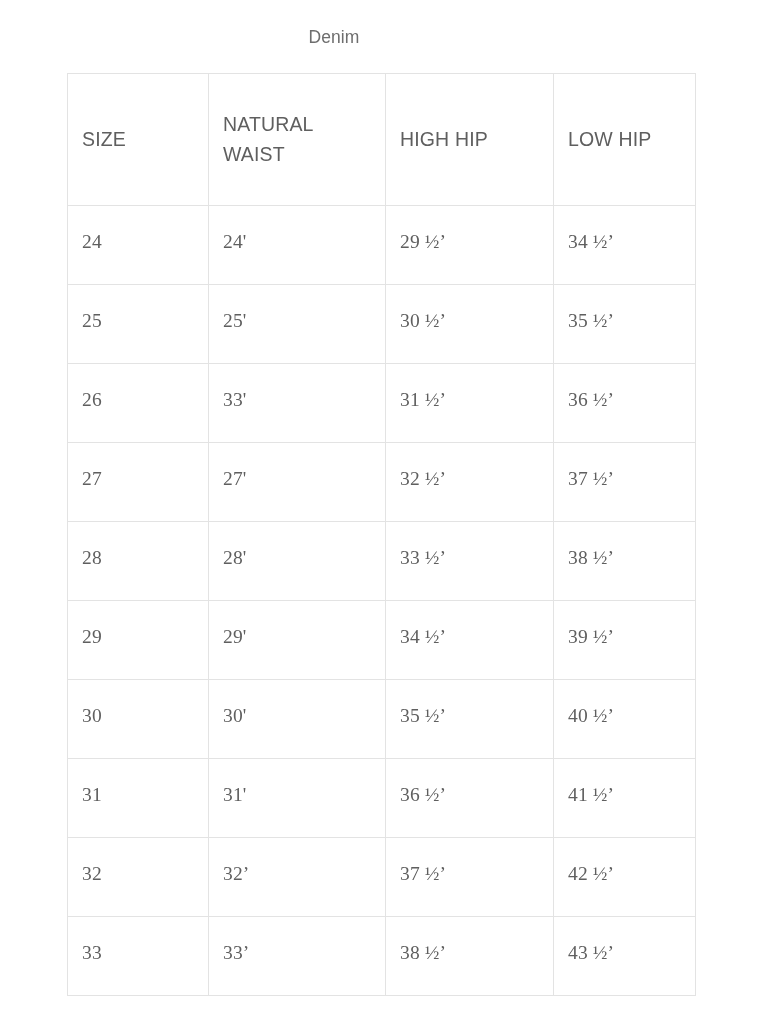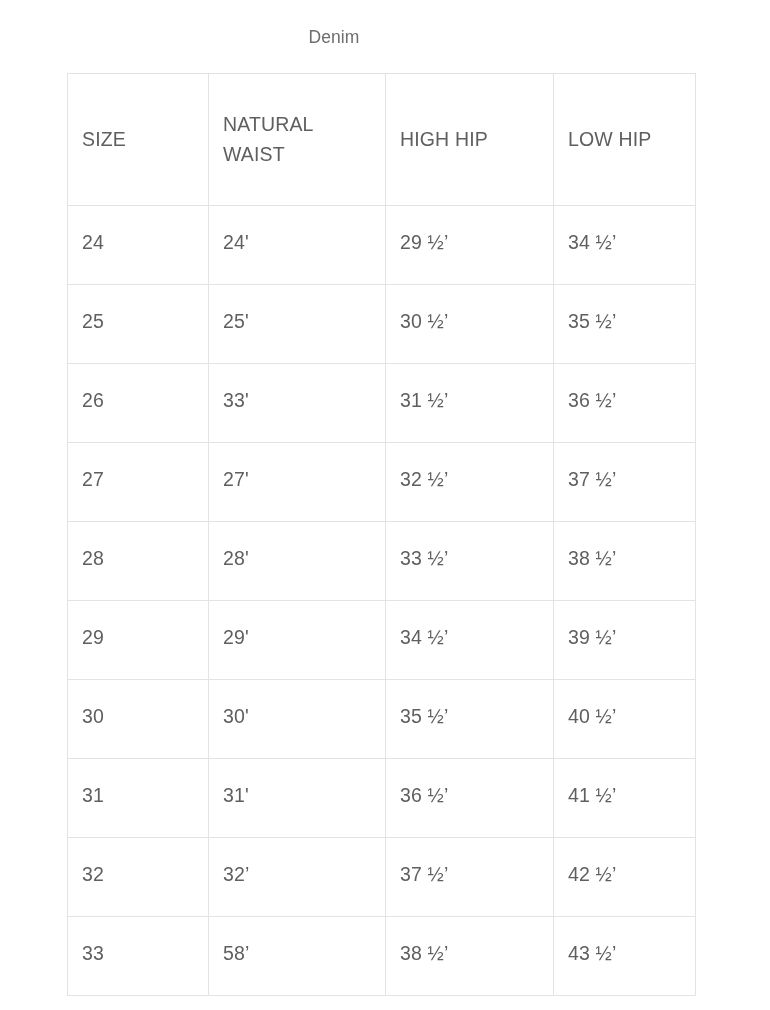--- a/index.html
+++ b/index.html
@@ -57,20 +57,21 @@
 
   .size-table thead th {
     height: 131px;
     vertical-align: middle;
     line-height: 30px;
   }
   .size-table tbody td {
     height: 78px;
     vertical-align: middle;
     line-height: 26px;
+    font-family: Liberation Serif, serif;
   }
 
   
   .col-size  { width: 141px; }
   .col-waist { width: 177px; }
   .col-high  { width: 168px; }
   .col-low   { width: 142px; }
 
   .cell-text {
     display: block;
@@ -242,21 +243,21 @@
           </td>
           <td>
             <span class="cell-text">42 ½’</span>
           </td>
         </tr>
         <tr>
           <td>
             <span class="cell-text">33</span>
           </td>
           <td>
-            <span class="cell-text">58’</span>
+            <span class="cell-text">33’</span>
           </td>
           <td>
             <span class="cell-text">38 ½’</span>
           </td>
           <td>
             <span class="cell-text">43 ½’</span>
           </td>
         </tr>
       </tbody>
   </table>

